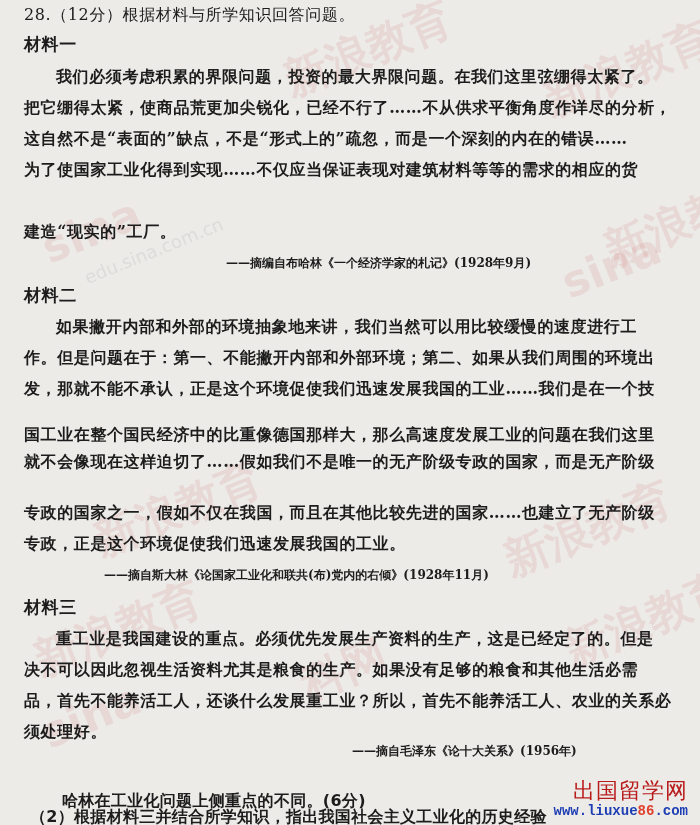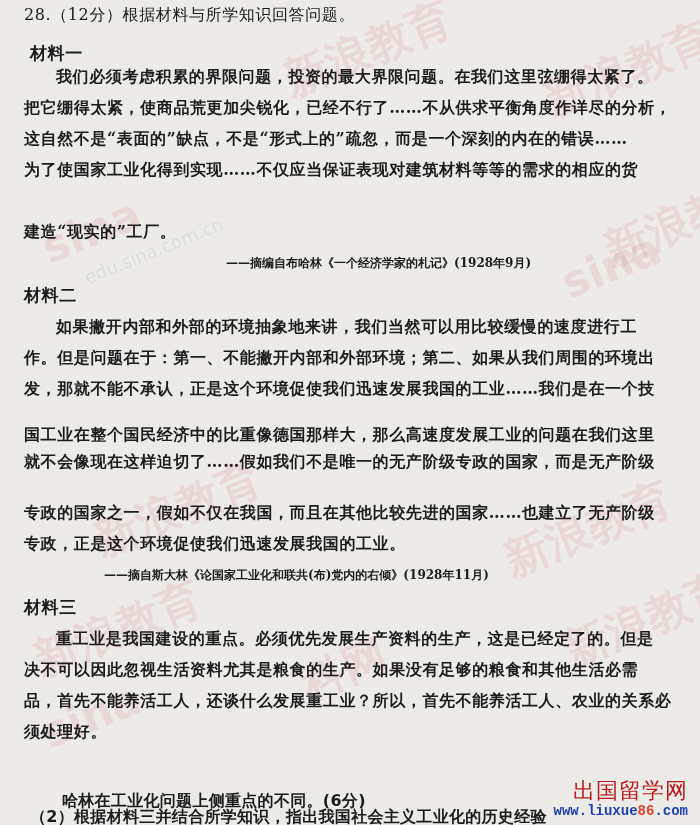--- a/index.html
+++ b/index.html
@@ -39,21 +39,21 @@
   <div class="wm" style="left:600px;top:190px;">新浪教育</div>
   <div class="wm" style="left:90px;top:480px;">新浪教育</div>
   <div class="wm" style="left:500px;top:500px;">新浪教育</div>
   <div class="wm" style="left:30px;top:600px;">新浪教育</div>
   <div class="wm" style="left:560px;top:590px;">新浪教育</div>
   <div class="wm" style="left:40px;top:690px;">sina</div>
   <div class="wm" style="left:300px;top:640px;">科网</div>
 
   <div class="line" style="top:4px;">28.（12分）根据材料与所学知识回答问题。</div>
 
-  <div class="line head" style="top:42px;margin-left:6px;">材料一</div>
+  <div class="line head" style="top:33px;">材料一</div>
   <div class="line bold indent" style="top:66px;">我们必须考虑积累的界限问题，投资的最大界限问题。在我们这里弦绷得太紧了。</div>
   <div class="line bold" style="top:97px;">把它绷得太紧，使商品荒更加尖锐化，已经不行了……不从供求平衡角度作详尽的分析，</div>
   <div class="line bold" style="top:128px;">这自然不是“表面的”缺点，不是“形式上的”疏忽，而是一个深刻的内在的错误……</div>
   <div class="line bold" style="top:159px;">为了使国家工业化得到实现……不仅应当保证表现对建筑材料等等的需求的相应的货</div>
   <div class="line bold" style="top:221px;">建造“现实的”工厂。</div>
   <div class="src" style="left:226px;top:252px;">——摘编自布哈林《一个经济学家的札记》(1928年9月)</div>
 
   <div class="line head" style="top:284px;">材料二</div>
   <div class="line bold indent" style="top:316px;">如果撇开内部和外部的环境抽象地来讲，我们当然可以用比较缓慢的速度进行工</div>
   <div class="line bold" style="top:347px;">作。但是问题在于：第一、不能撇开内部和外部环境；第二、如果从我们周围的环境出</div>
@@ -62,20 +62,21 @@
   <div class="line bold" style="top:451px;">就不会像现在这样迫切了……假如我们不是唯一的无产阶级专政的国家，而是无产阶级</div>
   <div class="line bold" style="top:502px;">专政的国家之一，假如不仅在我国，而且在其他比较先进的国家……也建立了无产阶级</div>
   <div class="line bold" style="top:533px;">专政，正是这个环境促使我们迅速发展我国的工业。</div>
   <div class="src" style="left:104px;top:564px;">——摘自斯大林《论国家工业化和联共(布)党内的右倾》(1928年11月)</div>
 
   <div class="line head" style="top:596px;">材料三</div>
   <div class="line bold indent" style="top:628px;">重工业是我国建设的重点。必须优先发展生产资料的生产，这是已经定了的。但是</div>
   <div class="line bold" style="top:659px;">决不可以因此忽视生活资料尤其是粮食的生产。如果没有足够的粮食和其他生活必需</div>
   <div class="line bold" style="top:690px;">品，首先不能养活工人，还谈什么发展重工业？所以，首先不能养活工人、农业的关系必</div>
   <div class="line bold" style="top:721px;">须处理好。</div>
+  <div class="src" style="left:352px;top:740px;">——摘自毛泽东《论十大关系》(1956年)</div>
 
   <div class="line q bold" style="top:790px;left:62px;">哈林在工业化问题上侧重点的不同。(6分)</div>
   <div class="line q bold" style="top:806px;left:30px;">（2）根据材料三并结合所学知识，指出我国社会主义工业化的历史经验</div>
 
   <div class="brand">
     <div class="t1">出国留学网</div>
     <div class="t2"><span>www.liuxue</span><span class="hl">86</span><span>.com</span></div>
   </div>
 </div>
 

